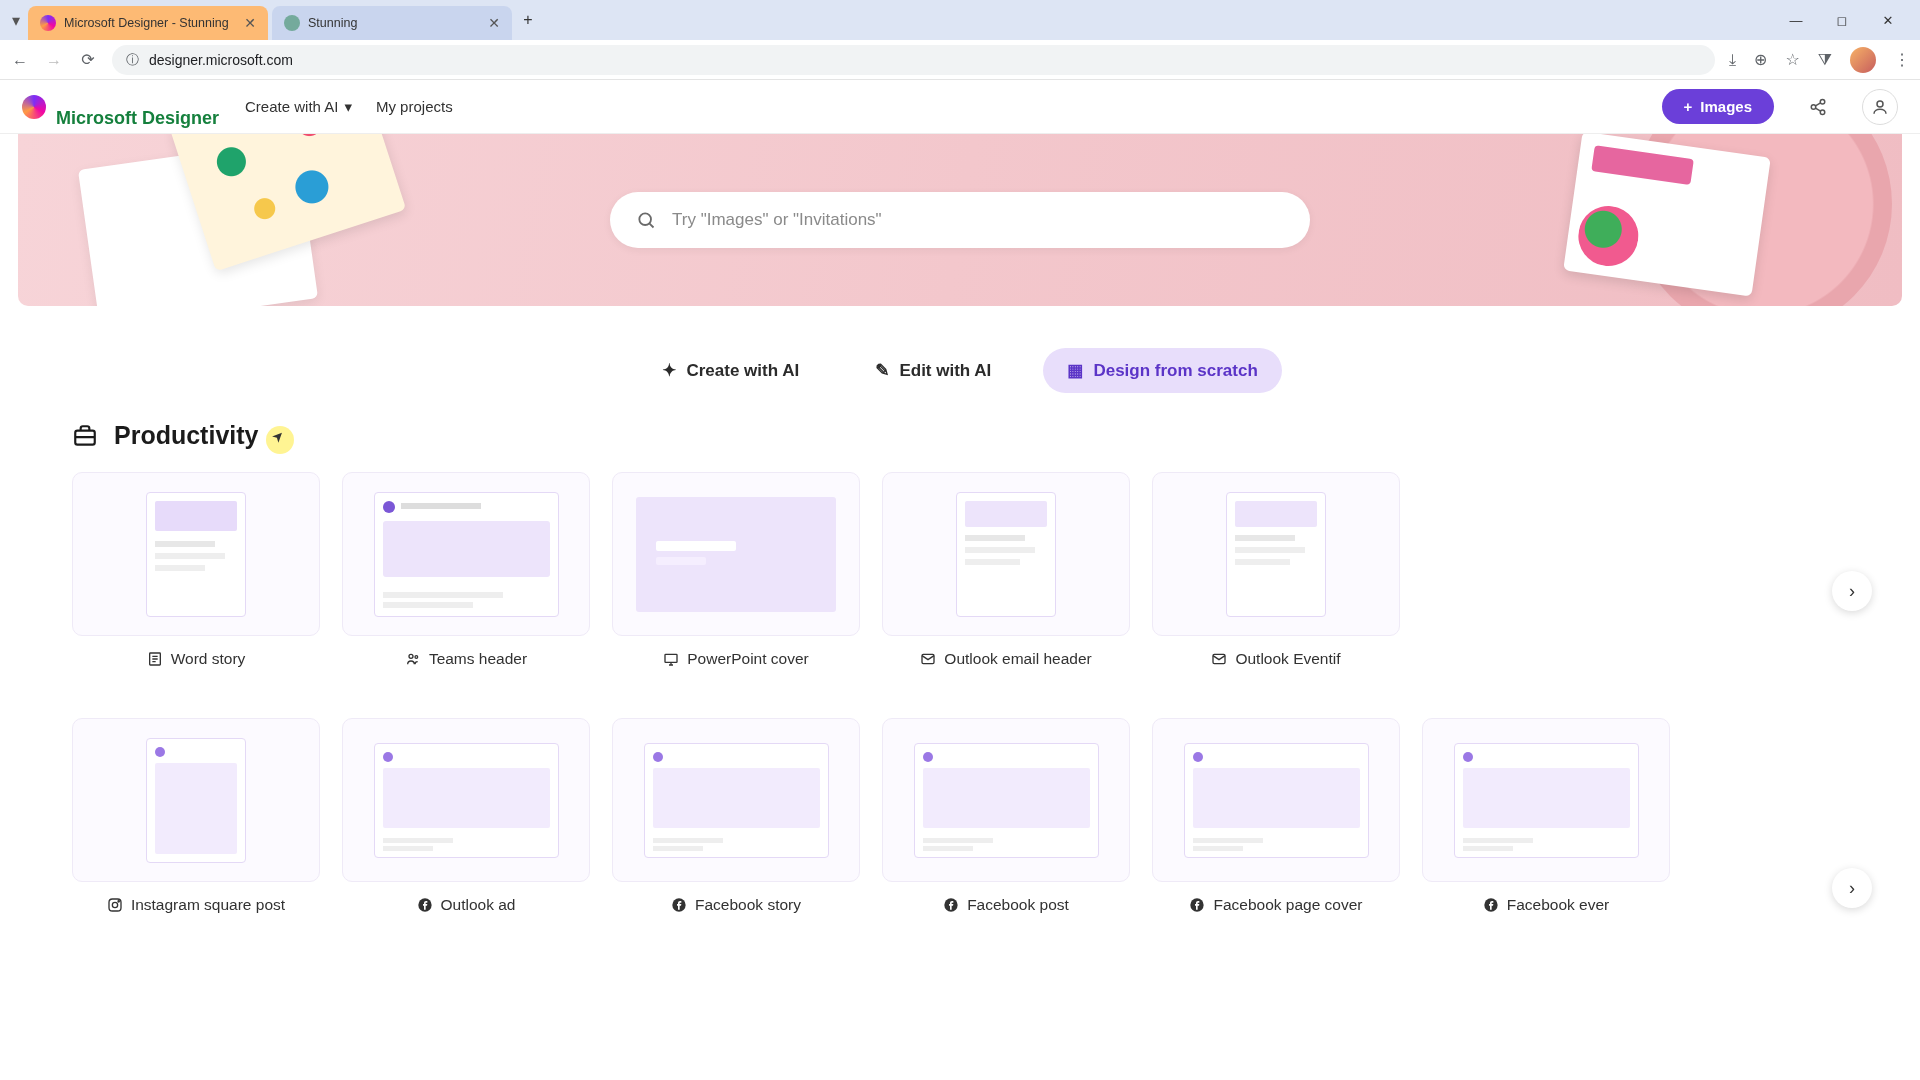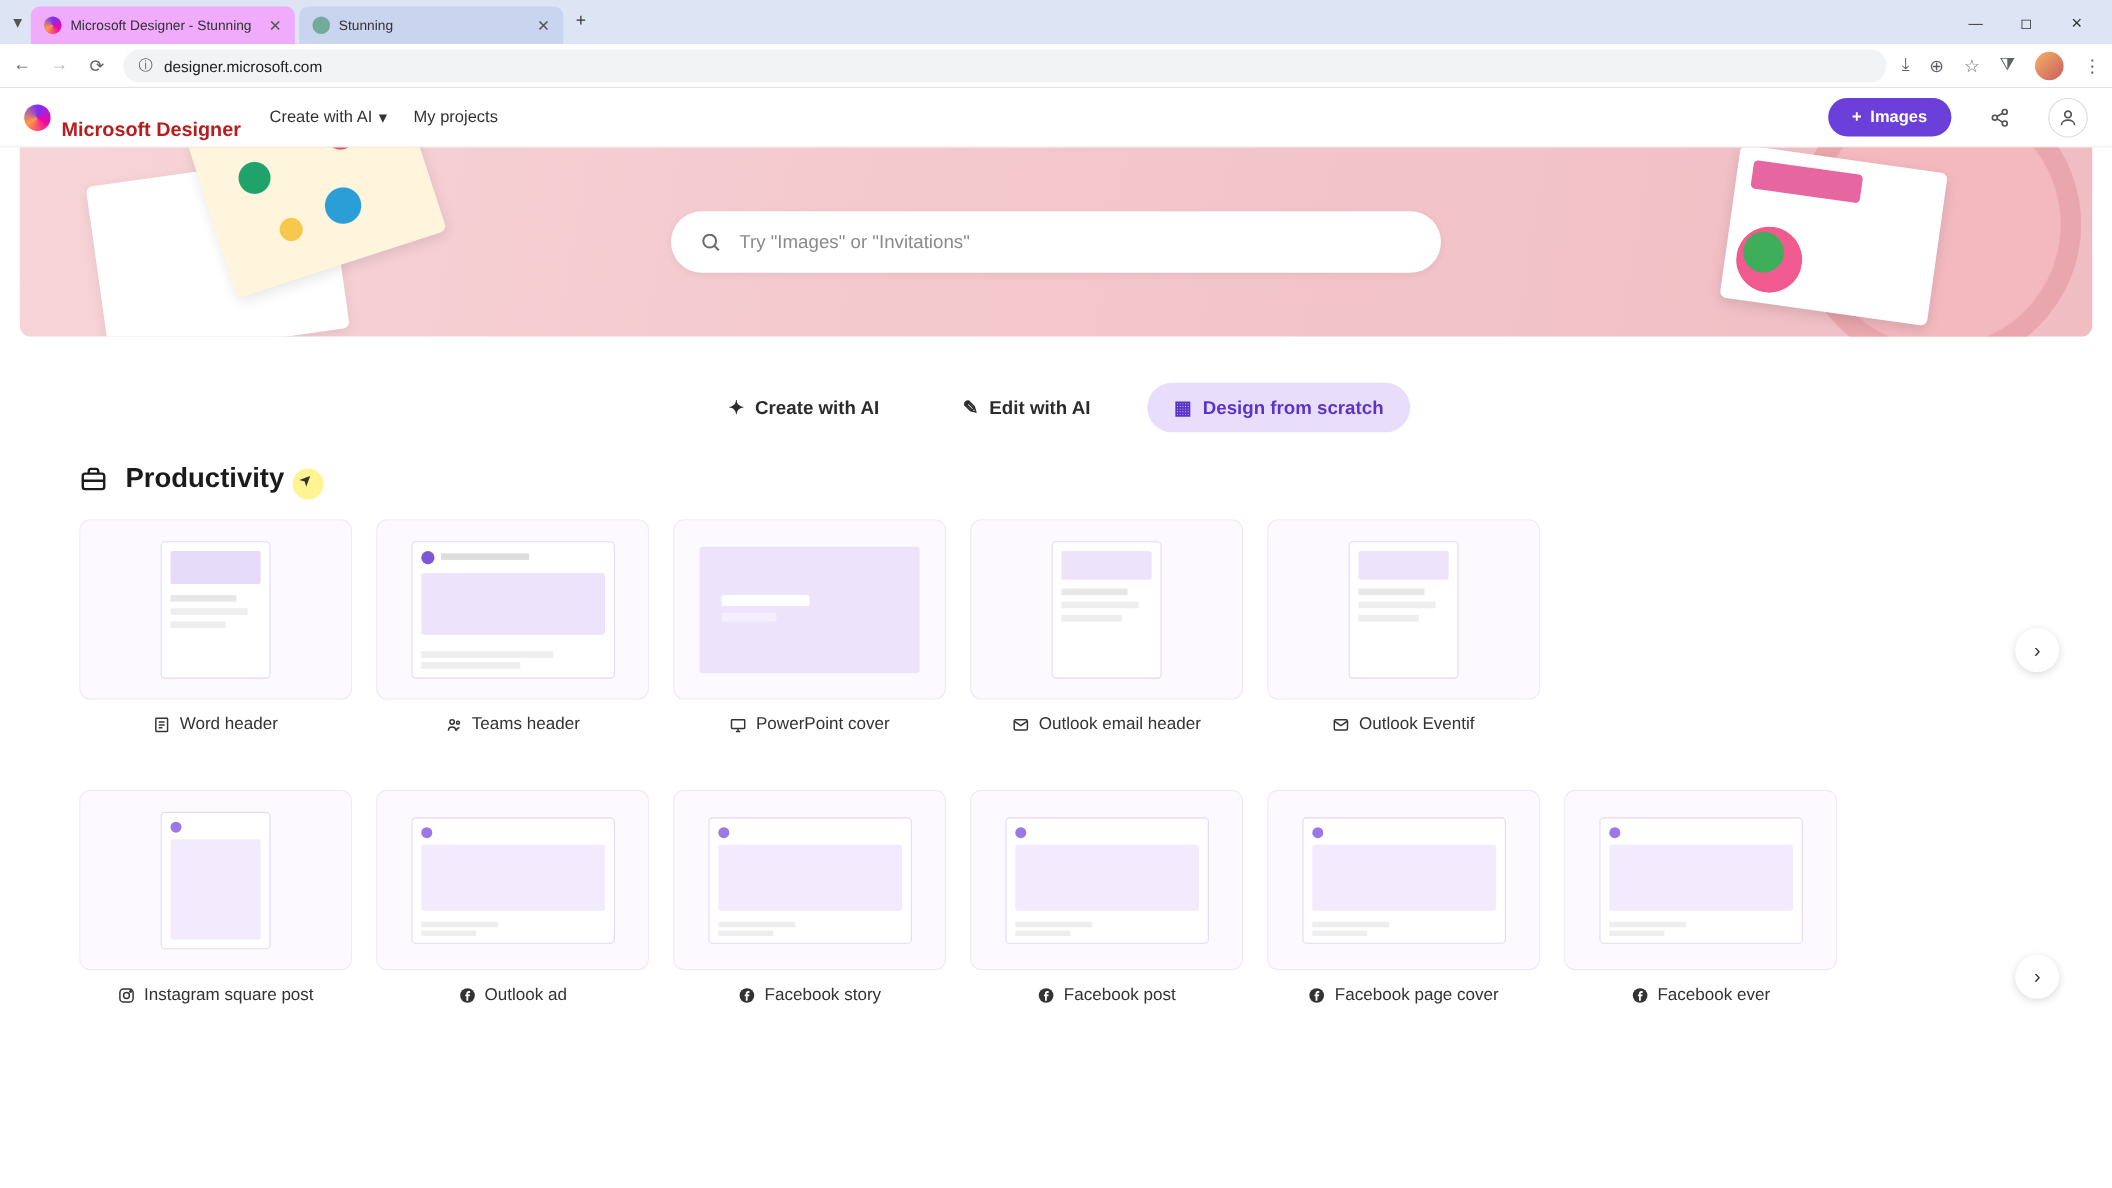--- a/index.html
+++ b/index.html
@@ -3,41 +3,41 @@
 <meta charset="utf-8">
 <style>
 * { margin: 0; padding: 0; box-sizing: border-box; font-family: "Segoe UI", -apple-system, sans-serif; }
 body { background: #fff; width: 1920px; height: 1080px; overflow: hidden; transform-origin: top left; }
 
 
 .browser-chrome { background: #dde5f4; }
 .tab-strip { display: flex; align-items: center; height: 40px; padding: 0 6px; }
 .tab-dropdown { width: 20px; text-align: center; color: #555; cursor: pointer; }
 .tab { display: flex; align-items: center; height: 34px; padding: 0 12px; border-radius: 8px 8px 0 0; margin: 6px 2px 0; font-size: 12.5px; color: #333; gap: 8px; width: 240px; background: #c9d5ee; }
-.tab.active { background: #f0abfc; }
+.tab.active { background: #fdba74; }
 .tab .fav { width: 16px; height: 16px; border-radius: 50%; display: inline-block; }
 .tab .title { flex: 1; white-space: nowrap; overflow: hidden; text-overflow: ellipsis; }
 .tab .close { color: #555; font-size: 14px; cursor: pointer; }
 .newtab { width: 28px; height: 28px; display: flex; align-items: center; justify-content: center; font-size: 16px; color: #333; cursor: pointer; border-radius: 50%; }
 .win-controls { margin-left: auto; display: flex; gap: 18px; padding-right: 12px; color: #333; }
 .win-controls span { width: 28px; text-align: center; cursor: pointer; font-size: 13px; }
 
 .addr-bar { display: flex; align-items: center; height: 40px; background: #fff; padding: 0 10px; gap: 14px; border-bottom: 1px solid #e4e4e4; }
 .addr-bar .nav-btn { width: 20px; text-align: center; color: #5f6368; cursor: pointer; font-size: 16px; }
 .addr-bar .nav-btn.fwd { color: #bdbdbd; }
 .addr-bar .url-box { flex: 1; display: flex; align-items: center; gap: 10px; background: #f1f3f4; border-radius: 20px; height: 30px; padding: 0 14px; font-size: 14px; color: #5f6368; }
 .addr-bar .url-box .url { color: #202124; }
 .addr-bar .right-icons { display: flex; gap: 18px; align-items: center; color: #5f6368; font-size: 16px; }
 .addr-bar .avatar { width: 26px; height: 26px; border-radius: 50%; background: linear-gradient(135deg,#f7b267,#c65d5d); }
 
 
 .app-header { display: flex; align-items: center; height: 54px; padding: 0 22px; gap: 26px; border-bottom: 1px solid #eee; }
 .app-logo { display: flex; align-items: center; gap: 10px; }
 .app-logo .mark { width: 24px; height: 24px; border-radius: 50%; background: conic-gradient(#7b2ff7,#f107a3,#ff9a44,#7b2ff7); }
-.app-logo .name { font-weight: 600; font-size: 18px; color: #b91c1c; margin-top: 24px; }
+.app-logo .name { font-weight: 600; font-size: 18px; color: #15803d; margin-top: 24px; }
 .app-nav { display: flex; gap: 24px; font-size: 15px; color: #323232; }
 .app-nav .item { display: flex; align-items: center; gap: 6px; cursor: pointer; }
 .app-header .spacer { flex: 1; }
 .create-btn { display: flex; align-items: center; gap: 8px; background: #6b3fd9; color: #fff; padding: 9px 22px; border-radius: 30px; font-weight: 600; font-size: 15px; cursor: pointer; }
 .hdr-icon { width: 36px; height: 36px; border-radius: 50%; display: flex; align-items: center; justify-content: center; color: #555; cursor: pointer; }
 .hdr-icon.ring { border: 1px solid #ddd; }
 
 
 .hero { position: relative; margin: 0 18px; height: 172px; border-radius: 0 0 10px 10px; background: linear-gradient(100deg,#f7d4d8 0%,#f3c7cc 50%,#f0bdc3 100%); overflow: hidden; display: flex; align-items: center; justify-content: center; }
 .hero .search { width: 700px; height: 56px; background: #fff; border-radius: 40px; display: flex; align-items: center; padding: 0 26px; gap: 16px; box-shadow: 0 2px 8px rgba(0,0,0,0.06); }
@@ -209,21 +209,21 @@
             <div style="position:absolute;top:72px;left:8px;width:50px;height:6px;background:#eee;"></div>
           </div>
         </div>
         <div class="label">
           <span>
             <svg width="16" height="16" viewBox="0 0 24 24" fill="none" stroke="#333" stroke-width="2">
               <rect x="4" y="3" width="16" height="18" rx="1"></rect>
               <path d="M8 8h8M8 12h8M8 16h5"></path>
             </svg>
           </span>
-          <span>Word header</span>
+          <span>Word story</span>
         </div>
       </div>
       <div class="tmpl-card">
         <div class="thumb">
           <div class="inner" style="width:185px;height:125px;background:#fff;border:1px solid #e4d9f6;position:relative;">
             <div style="position:absolute;top:8px;left:8px;width:12px;height:12px;border-radius:50%;background:#7b57d6;"></div>
             <div style="position:absolute;top:10px;left:26px;width:80px;height:6px;background:#ddd;"></div>
             <div style="position:absolute;top:28px;left:8px;right:8px;height:56px;background:#ede4fb;border-radius:3px;"></div>
             <div style="position:absolute;bottom:18px;left:8px;width:120px;height:6px;background:#eee;"></div>
             <div style="position:absolute;bottom:8px;left:8px;width:90px;height:6px;background:#eee;"></div>

